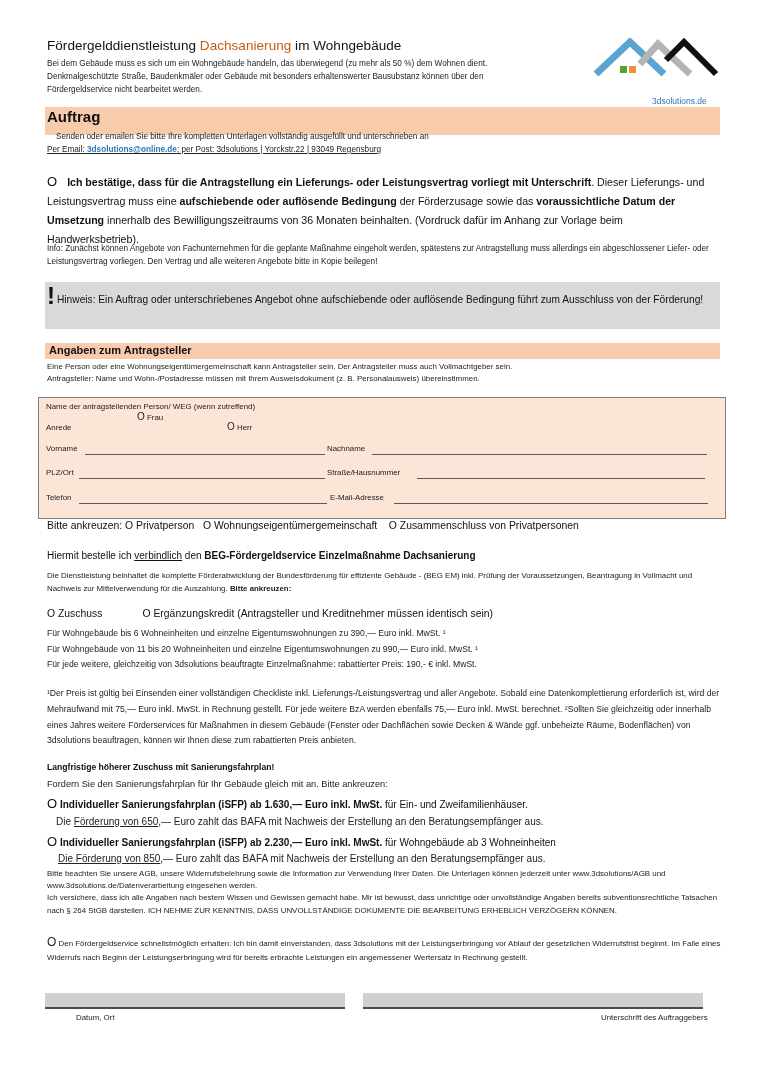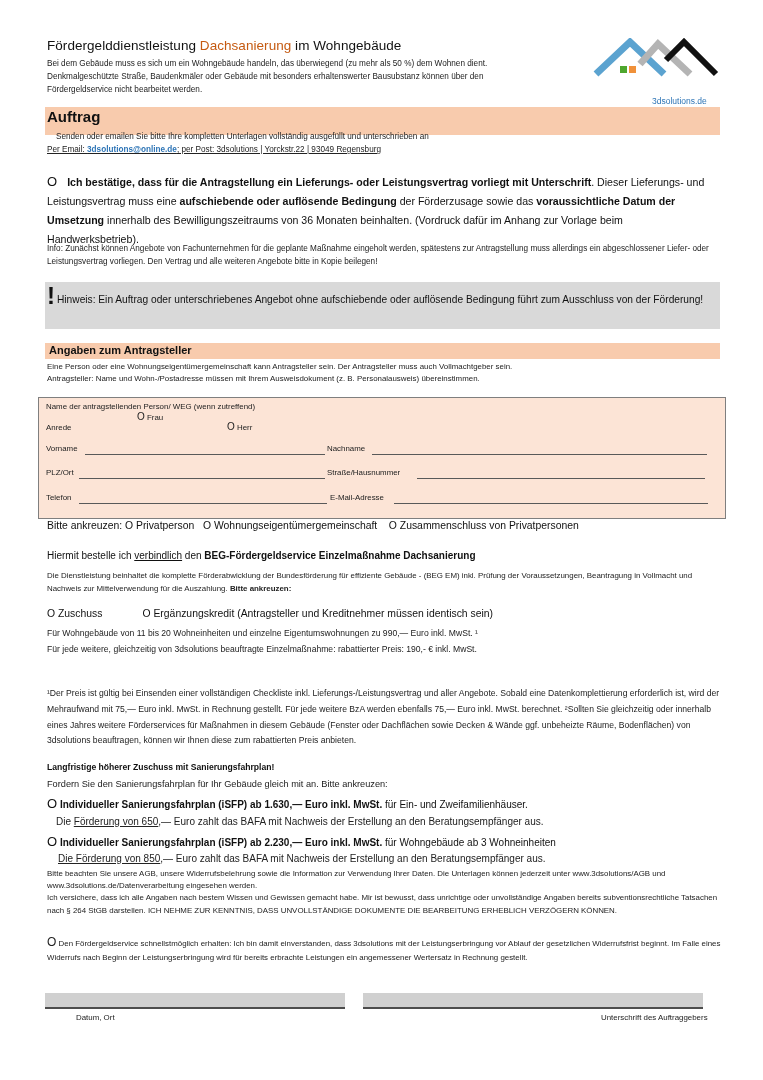--- a/index.html
+++ b/index.html
@@ -126,20 +126,21 @@
 <div class="abs order">
   <span>Hiermit bestelle ich </span><u>verbindlich</u><span> den </span><b>BEG-Fördergeldservice Einzelmaßnahme Dachsanierung</b>
 </div>
 <div class="abs order-desc">
   <span>Die Dienstleistung beinhaltet die komplette Förderabwicklung der Bundesförderung für effiziente Gebäude - (BEG EM) inkl. Prüfung der Voraussetzungen, Beantragung in Vollmacht und Nachweis zur Mittelverwendung für die Auszahlung. </span><b>Bitte ankreuzen:</b>
 </div>
 <div class="abs options">
   <span><span>O</span> <span>Zuschuss</span></span><span style="display:inline-block;width:40px;"></span><span><span>O</span> <span>Ergänzungskredit (Antragsteller und Kreditnehmer müssen identisch sein)</span></span>
 </div>
 <div class="abs prices">
+  <div>Für Wohngebäude bis 6 Wohneinheiten und einzelne Eigentumswohnungen zu 390,— Euro inkl. MwSt. ¹</div>
   <div>Für Wohngebäude von 11 bis 20 Wohneinheiten und einzelne Eigentumswohnungen zu 990,— Euro inkl. MwSt. ¹</div>
   <div>Für jede weitere, gleichzeitig von 3dsolutions beauftragte Einzelmaßnahme: rabattierter Preis: 190,- € inkl. MwSt.</div>
 </div>
 <div class="abs footnote">¹Der Preis ist gültig bei Einsenden einer vollständigen Checkliste inkl. Lieferungs-/Leistungsvertrag und aller Angebote. Sobald eine Datenkomplettierung erforderlich ist, wird der Mehraufwand mit 75,— Euro inkl. MwSt. in Rechnung gestellt. Für jede weitere BzA werden ebenfalls 75,— Euro inkl. MwSt. berechnet. ²Sollten Sie gleichzeitig oder innerhalb eines Jahres weitere Förderservices für Maßnahmen in diesem Gebäude (Fenster oder Dachflächen sowie Decken &amp; Wände ggf. unbeheizte Räume, Bodenflächen) von 3dsolutions beauftragen, können wir Ihnen diese zum rabattierten Preis anbieten.</div>
 
 <div class="abs sfp-head">Langfristige höherer Zuschuss mit Sanierungsfahrplan!</div>
 <div class="abs sfp-sub">Fordern Sie den Sanierungsfahrplan für Ihr Gebäude gleich mit an. Bitte ankreuzen:</div>
 
 <div class="abs sfp-opt" style="top:796px;">
   <span class="c">O</span> <b>Individueller Sanierungsfahrplan (iSFP) ab 1.630,— Euro inkl. MwSt.</b><span> für Ein- und Zweifamilienhäuser.</span>

